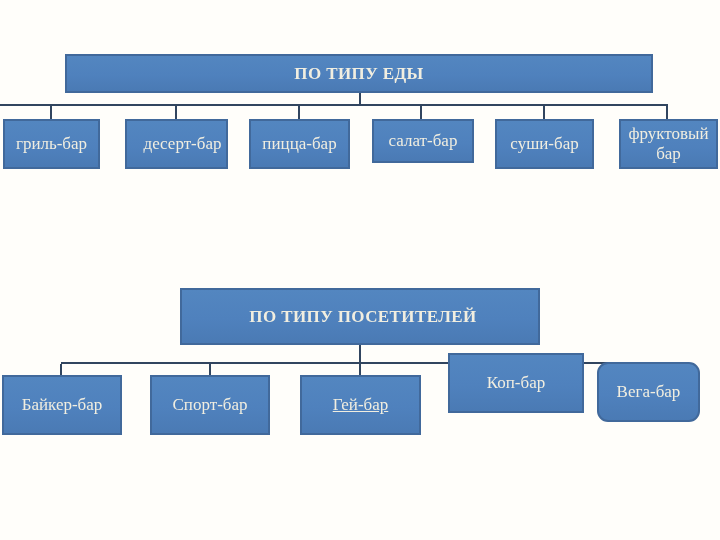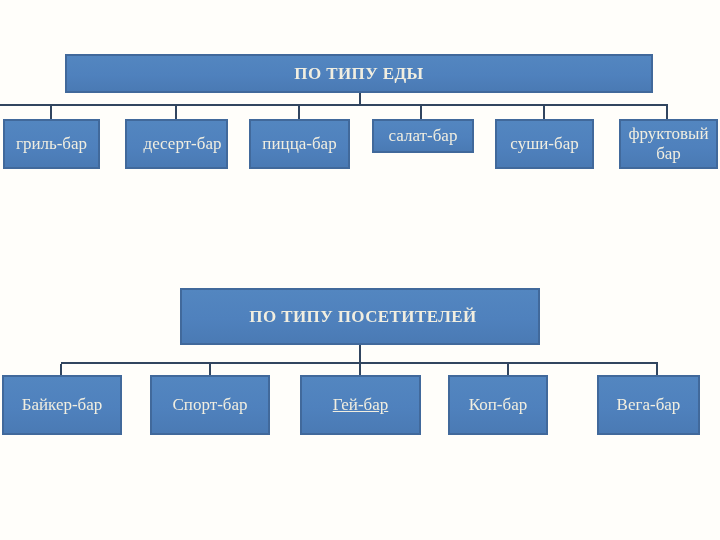--- a/index.html
+++ b/index.html
@@ -43,38 +43,38 @@
   .f-hline  { left: 0;     top: 104px; width: 668px; height: 2px;  }
   .f-stub1  { left: 50px;  top: 106px; width: 2px;   height: 14px; }
   .f-stub2  { left: 175px; top: 106px; width: 2px;   height: 14px; }
   .f-stub3  { left: 298px; top: 106px; width: 2px;   height: 14px; }
   .f-stub4  { left: 420px; top: 106px; width: 2px;   height: 14px; }
   .f-stub5  { left: 543px; top: 106px; width: 2px;   height: 14px; }
   .f-stub6  { left: 666px; top: 106px; width: 2px;   height: 14px; }
   .f-n1 { left: 3px;   top: 119px; width: 97px;  height: 50px; }
   .f-n2 { left: 125px; top: 119px; width: 103px; height: 50px; padding-left: 14px; }
   .f-n3 { left: 249px; top: 119px; width: 101px; height: 50px; }
-  .f-n4 { left: 372px; top: 119px; width: 102px; height: 34px; }
+  .f-n4 { left: 372px; top: 119px; width: 102px; height: 44px; }
   .f-n5 { left: 495px; top: 119px; width: 99px;  height: 50px; }
   .f-n6 { left: 619px; top: 119px; width: 99px;  height: 50px; }
 
   
   .v-header { left: 180px; top: 288px; width: 360px; height: 57px; padding-left: 8px; }
   .v-stub0  { left: 359px; top: 345px; width: 2px;   height: 18px; }
   .v-hline  { left: 61px;  top: 362px; width: 597px; height: 2px;  }
   .v-stub1  { left: 60px;  top: 364px; width: 2px;   height: 12px; }
   .v-stub2  { left: 209px; top: 364px; width: 2px;   height: 12px; }
   .v-stub3  { left: 359px; top: 364px; width: 2px;   height: 12px; }
   .v-stub4  { left: 507px; top: 364px; width: 2px;   height: 12px; }
   .v-stub5  { left: 656px; top: 364px; width: 2px;   height: 12px; }
   .v-n1 { left: 2px;   top: 375px; width: 120px; height: 60px; }
   .v-n2 { left: 150px; top: 375px; width: 120px; height: 60px; }
   .v-n3 { left: 300px; top: 375px; width: 121px; height: 60px; text-decoration: underline; }
-  .v-n4 { left: 448px; top: 375px; width: 100px; height: 60px; }
-  .v-n5 { left: 597px; top: 375px; width: 103px; height: 60px; }
+  .v-n4 { left: 448px; top: 353px; width: 136px; height: 60px; }
+  .v-n5 { left: 597px; top: 362px; width: 103px; height: 60px; border-radius: 11px; }
 </style>
 </head>
 <body>
 
 <div class="stage">
 
   <div>
     <div class="node header f-header">
       <span>ПО ТИПУ ЕДЫ</span>
     </div>

